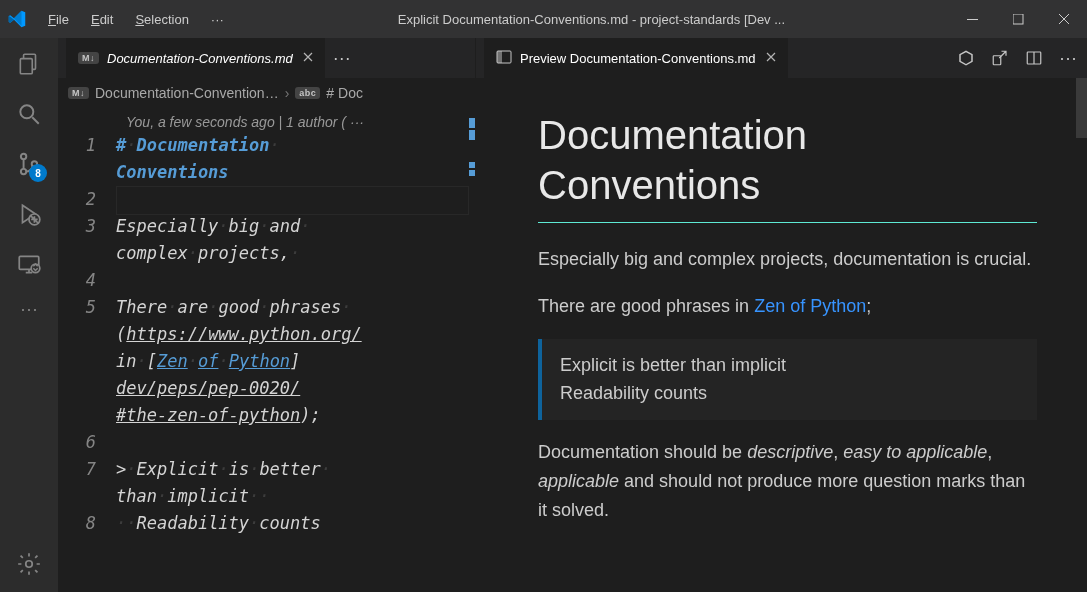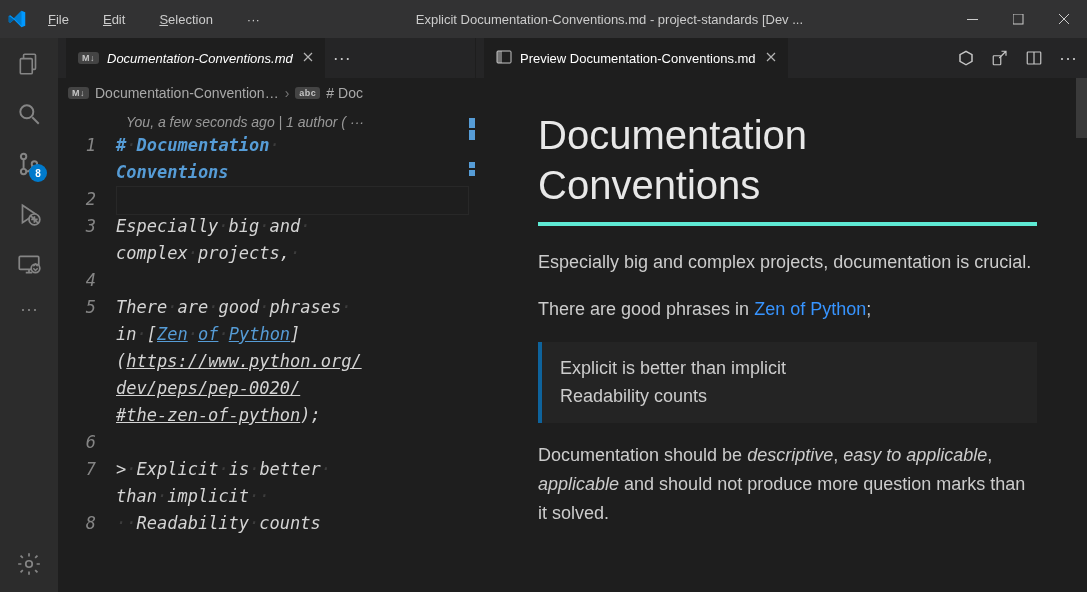--- a/index.html
+++ b/index.html
@@ -13,21 +13,21 @@
   }
   .title-bar {
     height: 38px;
     background: #323233;
     display: flex;
     align-items: center;
     padding-left: 8px;
     user-select: none;
   }
   .vscode-icon { width: 18px; height: 18px; margin-right: 12px; display:flex; align-items:center; justify-content:center;}
-  .menu { display: flex; gap: 14px; }
+  .menu { display: flex; gap: 2px; }
   .menu-item { padding: 4px 10px; cursor: pointer; font-size: 13px; color: #cccccc; }
   .title-text { flex: 1; text-align: center; color: #cccccc; font-size: 13px; overflow:hidden; text-overflow: ellipsis; white-space: nowrap; padding: 0 8px;}
   .window-controls { display: flex; }
   .win-btn { width: 46px; height: 38px; display:flex; align-items:center; justify-content:center; cursor:pointer; color:#cccccc;}
 
   .main { display: flex; height: calc(100% - 38px); }
   .activity-bar {
     width: 58px;
     background: #2c2c2c;
     display: flex; flex-direction: column;
@@ -78,21 +78,21 @@
   .line-content { flex:1; white-space: pre-wrap; word-break: break-all; color:#d4d4d4; padding-right:4px;}
   .line-content-wrap { padding-left:58px; white-space: pre-wrap; word-break: break-all; color:#d4d4d4;text-align:center;}
   .md-h { color:#569cd6; font-weight:600; }
   .md-link-text { color:#569cd6; text-decoration: underline;}
   .md-link-url { text-decoration: underline; }
   .ws { color:#3c3c3c; }
   .minimap-dot { position:absolute; right:0; width:6px; height:10px; background:#569cd6; }
   .sel-line::before { content:""; position:absolute; left:58px; right:6px; height:27px; border:1px solid #282828; pointer-events:none;}
 
   .preview-body { flex:1; overflow:auto; background:#1e1e1e; padding: 32px 50px 20px 62px; color:#cccccc; font-size:18px; line-height:1.6; position:relative;}
-  .preview-body h1 { font-size:40px; font-weight:300; color:#e8e8e8; border-bottom:4px solid #5eead4; padding-bottom:12px; margin-bottom:22px; line-height:1.25;}
+  .preview-body h1 { font-size:40px; font-weight:300; color:#e8e8e8; border-bottom:1px solid #5eead4; padding-bottom:12px; margin-bottom:22px; line-height:1.25;}
   .preview-body p { margin-bottom: 18px; font-size:18px;}
   .preview-body a { color:#3794ff; text-decoration:none;}
   .preview-body em { font-style: italic; }
   .preview-body blockquote { border-left: 4px solid #0e639c; background:#242424; padding: 12px 18px; margin-bottom:18px; }
   .preview-body blockquote p { margin: 0; }
   .preview-scroll { position:absolute; right:0; top:0; width:11px; height:60px; background:#3a3a3a;}
 
 </style>
 </head>
 <body>
@@ -230,24 +230,24 @@
             </div>
             <div class="code-line" style="position: relative;">
               <div class="gutter">4</div>
               <div class="line-content"></div>
             </div>
             <div class="code-line" style="position: relative;">
               <div class="gutter">5</div>
               <div class="line-content"><span>There</span><span class="ws">·</span><span>are</span><span class="ws">·</span><span>good</span><span class="ws">·</span><span>phrases</span><span class="ws">·</span></div>
             </div>
             <div class="code-line" style="position: relative;">
+              <div class="line-content-wrap"><span>(</span><span class="md-link-url">https://www.python.org/</span></div>
+            </div>
+            <div class="code-line" style="position: relative;">
               <div class="line-content-wrap"><span>in</span><span class="ws">·</span><span>[</span><span class="md-link-text">Zen</span><span class="ws">·</span><span class="md-link-text">of</span><span class="ws">·</span><span class="md-link-text">Python</span><span>]</span></div>
-            </div>
-            <div class="code-line" style="position: relative;">
-              <div class="line-content-wrap"><span>(</span><span class="md-link-url">https://www.python.org/</span></div>
             </div>
             <div class="code-line" style="position: relative;">
               <div class="line-content-wrap"><span class="md-link-url">dev/peps/pep-0020/</span></div>
             </div>
             <div class="code-line" style="position: relative;">
               <div class="line-content-wrap"><span class="md-link-url">#the-zen-of-python</span><span>);</span></div>
             </div>
             <div class="code-line" style="position: relative;">
               <div class="gutter">6</div>
               <div class="line-content"></div>

